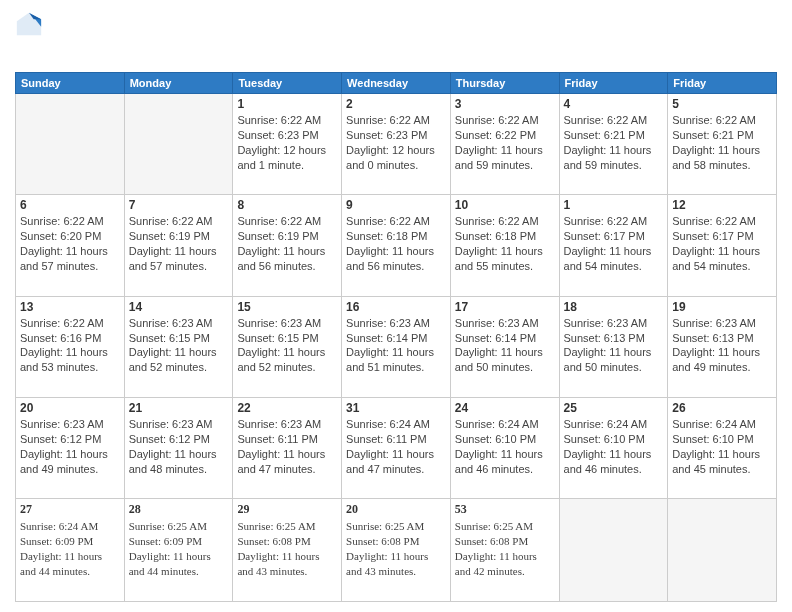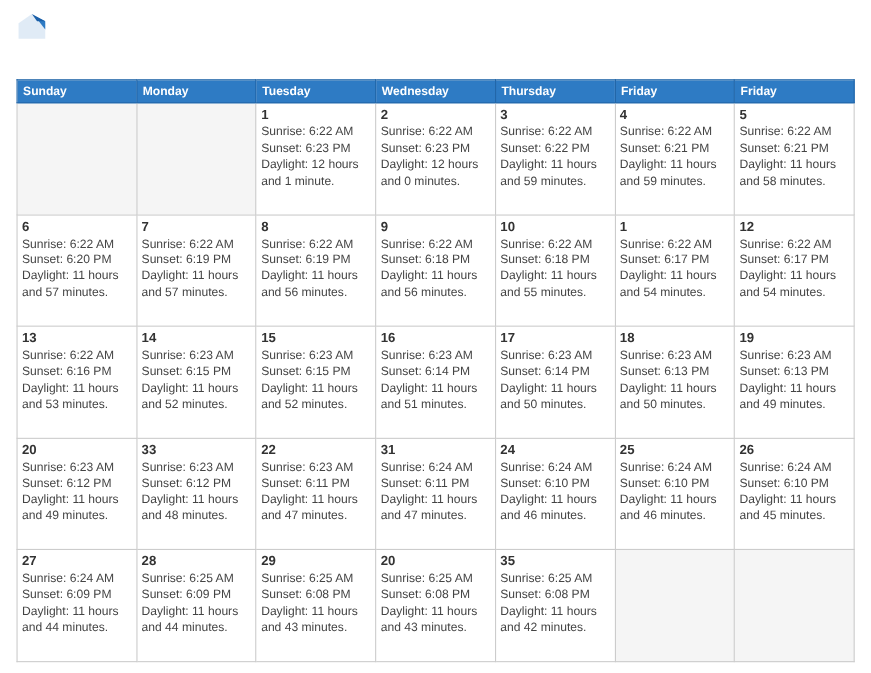--- a/index.html
+++ b/index.html
@@ -80,20 +80,21 @@
       padding: 3px 4px;
       width: calc(100% / 7);
       height: 82px;
       background: #fff;
     }
     .calendar td.empty {
       background: #f5f5f5;
     }
     .calendar tr:last-child td {
       height: 82px;
+      font-family: Liberation Serif, serif;
     }
     .day-number {
       font-size: 12px;
       font-weight: bold;
       color: #333;
       display: block;
       margin-bottom: 2px;
     }
     .day-info {
       font-size: 11px;
@@ -219,21 +220,21 @@
             <span class="day-number">19</span>
             <div class="day-info">Sunrise: 6:23 AM<br>Sunset: 6:13 PM<br>Daylight: 11 hours and 49 minutes.</div>
           </td>
         </tr>
         <tr>
           <td>
             <span class="day-number">20</span>
             <div class="day-info">Sunrise: 6:23 AM<br>Sunset: 6:12 PM<br>Daylight: 11 hours and 49 minutes.</div>
           </td>
           <td>
-            <span class="day-number">33</span>
+            <span class="day-number">21</span>
             <div class="day-info">Sunrise: 6:23 AM<br>Sunset: 6:12 PM<br>Daylight: 11 hours and 48 minutes.</div>
           </td>
           <td>
             <span class="day-number">22</span>
             <div class="day-info">Sunrise: 6:23 AM<br>Sunset: 6:11 PM<br>Daylight: 11 hours and 47 minutes.</div>
           </td>
           <td>
             <span class="day-number">31</span>
             <div class="day-info">Sunrise: 6:24 AM<br>Sunset: 6:11 PM<br>Daylight: 11 hours and 47 minutes.</div>
           </td>
@@ -261,21 +262,21 @@
           </td>
           <td>
             <span class="day-number">29</span>
             <div class="day-info">Sunrise: 6:25 AM<br>Sunset: 6:08 PM<br>Daylight: 11 hours and 43 minutes.</div>
           </td>
           <td>
             <span class="day-number">20</span>
             <div class="day-info">Sunrise: 6:25 AM<br>Sunset: 6:08 PM<br>Daylight: 11 hours and 43 minutes.</div>
           </td>
           <td>
-            <span class="day-number">35</span>
+            <span class="day-number">53</span>
             <div class="day-info">Sunrise: 6:25 AM<br>Sunset: 6:08 PM<br>Daylight: 11 hours and 42 minutes.</div>
           </td>
           <td class="empty"></td>
           <td class="empty"></td>
         </tr>
       </tbody>
   </table>
 </div>
 
 </body></html>

